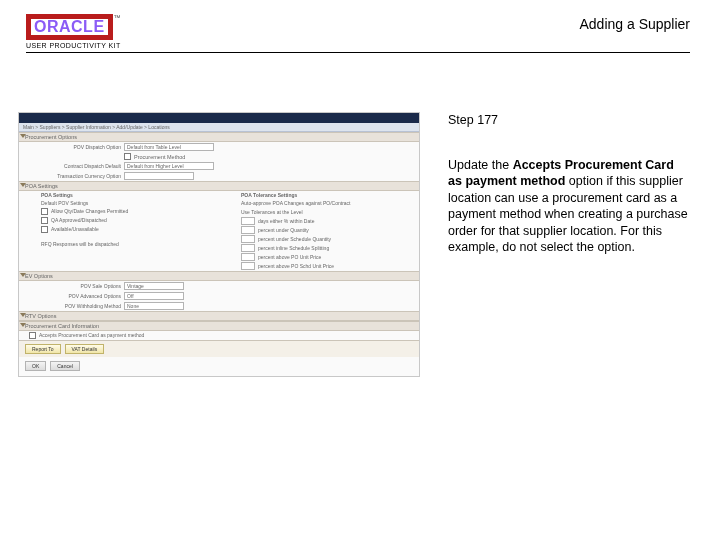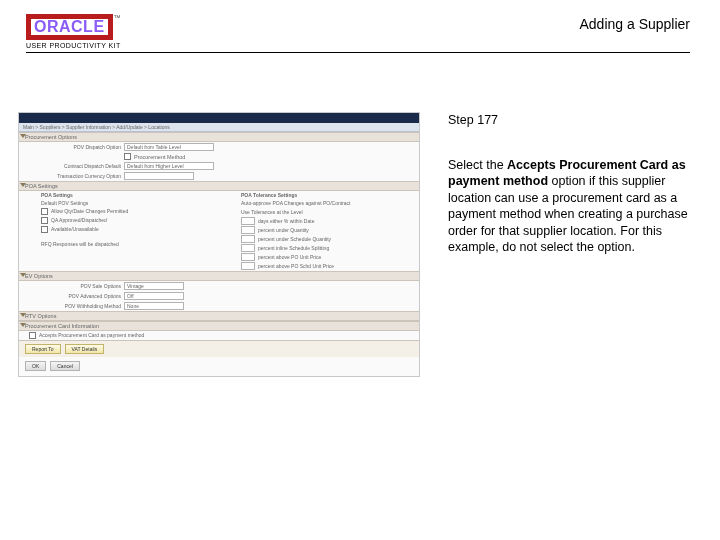--- a/index.html
+++ b/index.html
@@ -160,17 +160,17 @@
         <div class="btnrow" style="background:#fafafa;border-top:none;padding-top:4px;padding-bottom:5px;">
           <span class="btn gray">OK</span>
           <span class="btn gray">Cancel</span>
         </div>
       </div>
     </div>
 
     <div class="right">
       <div class="step">Step 177</div>
       <div class="instr">
-        <span>Select the </span><b>Accepts Procurement Card as payment method</b><span> option if this supplier location can use a procurement card as a payment method when creating a purchase order for that supplier location. For this example, do not select the option.</span>
+        <span>Update the </span><b>Accepts Procurement Card as payment method</b><span> option if this supplier location can use a procurement card as a payment method when creating a purchase order for that supplier location. For this example, do not select the option.</span>
       </div>
     </div>
   </div>
 </div>
 
 </body></html>

